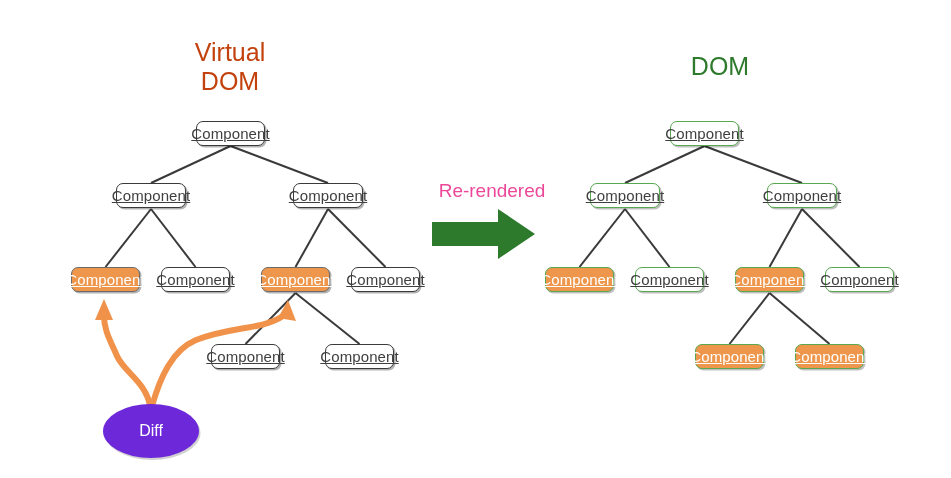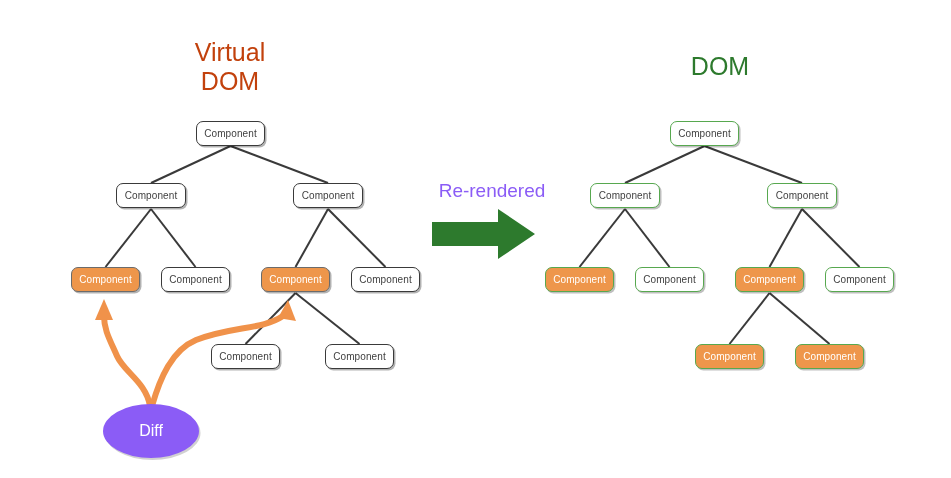--- a/index.html
+++ b/index.html
@@ -41,33 +41,34 @@
     width: 160px;
     color: #2d7a2d;
   }
   #label-rerendered {
     position: absolute;
     left: 412px;
     top: 180px;
     width: 160px;
     text-align: center;
     font-size: 19px;
-    color: #8b5cf6;
+    color: #ec4899;
   }
   .node {
     position: absolute;
     box-sizing: border-box;
     height: 25px;
     border-radius: 7px;
     display: flex;
     align-items: center;
     justify-content: center;
-    font-size: 10px;
+    font-size: 15px;
     letter-spacing: 0.1px;
     white-space: nowrap;
+    text-decoration: underline;
   }
   .node.plain {
     background: #ffffff;
     border: 1.4px solid #3a3a3a;
     color: #3f3f3f;
     box-shadow: 1.5px 1.5px 0 rgba(0,0,0,0.30);
   }
   .node.orange-gray {
     background: #ee964b;
     border: 1.4px solid #6b6b6b;
@@ -86,21 +87,21 @@
     color: #ffffff;
     box-shadow: 1.5px 1.5px 0 rgba(0,0,0,0.25);
   }
   #diff-ellipse {
     position: absolute;
     left: 103px;
     top: 404px;
     width: 96px;
     height: 54px;
     border-radius: 50%;
-    background: #8b5cf6;
+    background: #6d28d9;
     display: flex;
     align-items: center;
     justify-content: center;
     color: #ffffff;
     font-size: 16px;
     box-shadow: 1.5px 2px 0 rgba(0,0,0,0.18);
   }
 </style>
 </head>
 <body>

